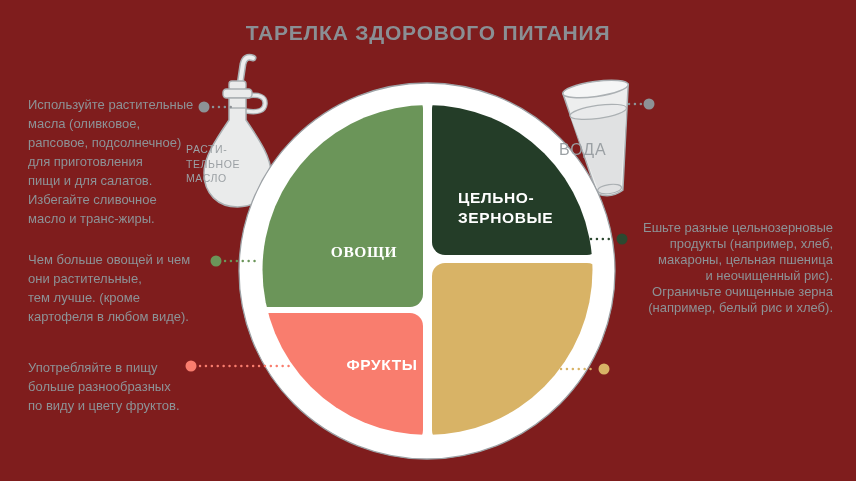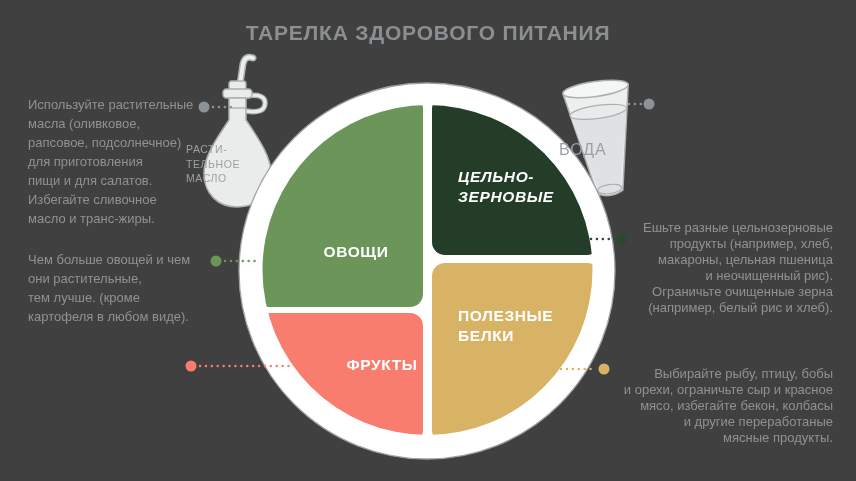--- a/index.html
+++ b/index.html
@@ -1,16 +1,16 @@
 <!DOCTYPE html>
 <html><head>
 <meta charset="utf-8">
 <style>
   html,body{margin:0;padding:0;background:#ffffff;}
-  #stage{position:relative;width:856px;height:481px;overflow:hidden;background:#404040;
+  #stage{position:relative;width:856px;height:481px;overflow:hidden;background:#7f1d1d;
          font-family:"Liberation Sans",sans-serif;}
   #plate-svg{position:absolute;left:0;top:0;}
   .page-title{position:absolute;left:0;top:21px;width:856px;text-align:center;
               font-size:21px;font-weight:bold;letter-spacing:0.8px;color:#8A8F94;}
   .note{position:absolute;font-size:13px;color:#8D9296;white-space:pre-line;}
   .note-left{line-height:19px;text-align:left;}
   .note-right{line-height:16px;text-align:right;}
   .plate-label{position:absolute;font-size:15.5px;font-weight:bold;letter-spacing:0.6px;
                color:#ffffff;line-height:20px;white-space:pre-line;}
   .plate-label.centered{text-align:center;}
@@ -71,49 +71,45 @@
     <circle cx="204" cy="107" r="5.5" fill="#8D9296"></circle>
     <circle cx="216" cy="261" r="5.5" fill="#6B9559"></circle>
     <circle cx="191" cy="366" r="5.5" fill="#F97D6E"></circle>
     <circle cx="649" cy="104" r="5.5" fill="#8D9296"></circle>
     <circle cx="622" cy="239" r="5.5" fill="#2C4830"></circle>
     <circle cx="604" cy="369" r="5.5" fill="#D8B366"></circle>
   </svg>
 
   <div class="page-title">ТАРЕЛКА ЗДОРОВОГО ПИТАНИЯ</div>
 
-  <div class="plate-label centered" style="left:296px;top:242px;width:120px;">ОВОЩИ</div>
-  <div class="plate-label" style="left:458px;top:167px;font-style:italic;">ЦЕЛЬНО-
+  <div class="plate-label centered" style="left:304px;top:242px;width:120px;font-family:Liberation Serif, serif;">ОВОЩИ</div>
+  <div class="plate-label" style="left:458px;top:188px;">ЦЕЛЬНО-
 ЗЕРНОВЫЕ</div>
   <div class="plate-label centered" style="left:322px;top:355px;width:120px;">ФРУКТЫ</div>
-  <div class="plate-label" style="left:458px;top:306px;">ПОЛЕЗНЫЕ
-БЕЛКИ</div>
 
   <div class="icon-label oil-label">РАСТИ-
 ТЕЛЬНОЕ
 МАСЛО</div>
   <div class="icon-label water-label">ВОДА</div>
 
   <div class="note note-left" style="left:28px;top:95px;width:178px;">Используйте растительные
 масла (оливковое,
 рапсовое, подсолнечное)
 для приготовления
 пищи и для салатов.
 Избегайте сливочное
 масло и транс-жиры.</div>
   <div class="note note-left" style="left:28px;top:250px;width:190px;">Чем больше овощей и чем
 они растительные,
 тем лучше. (кроме
 картофеля в любом виде).</div>
+  <div class="note note-left" style="left:28px;top:358px;width:180px;">Употребляйте в пищу
+больше разнообразных
+по виду и цвету фруктов.</div>
 
   <div class="note note-right" style="right:23px;top:220px;width:218px;">Ешьте разные цельнозерновые
 продукты (например, хлеб,
 макароны, цельная пшеница
 и неочищенный рис).
 Ограничьте очищенные зерна
 (например, белый рис и хлеб).</div>
-  <div class="note note-right" style="right:23px;top:366px;width:225px;">Выбирайте рыбу, птицу, бобы
-и орехи, ограничьте сыр и красное
-мясо, избегайте бекон, колбасы
-и другие переработаные
-мясные продукты.</div>
 
 </div>
 
 </body></html>

